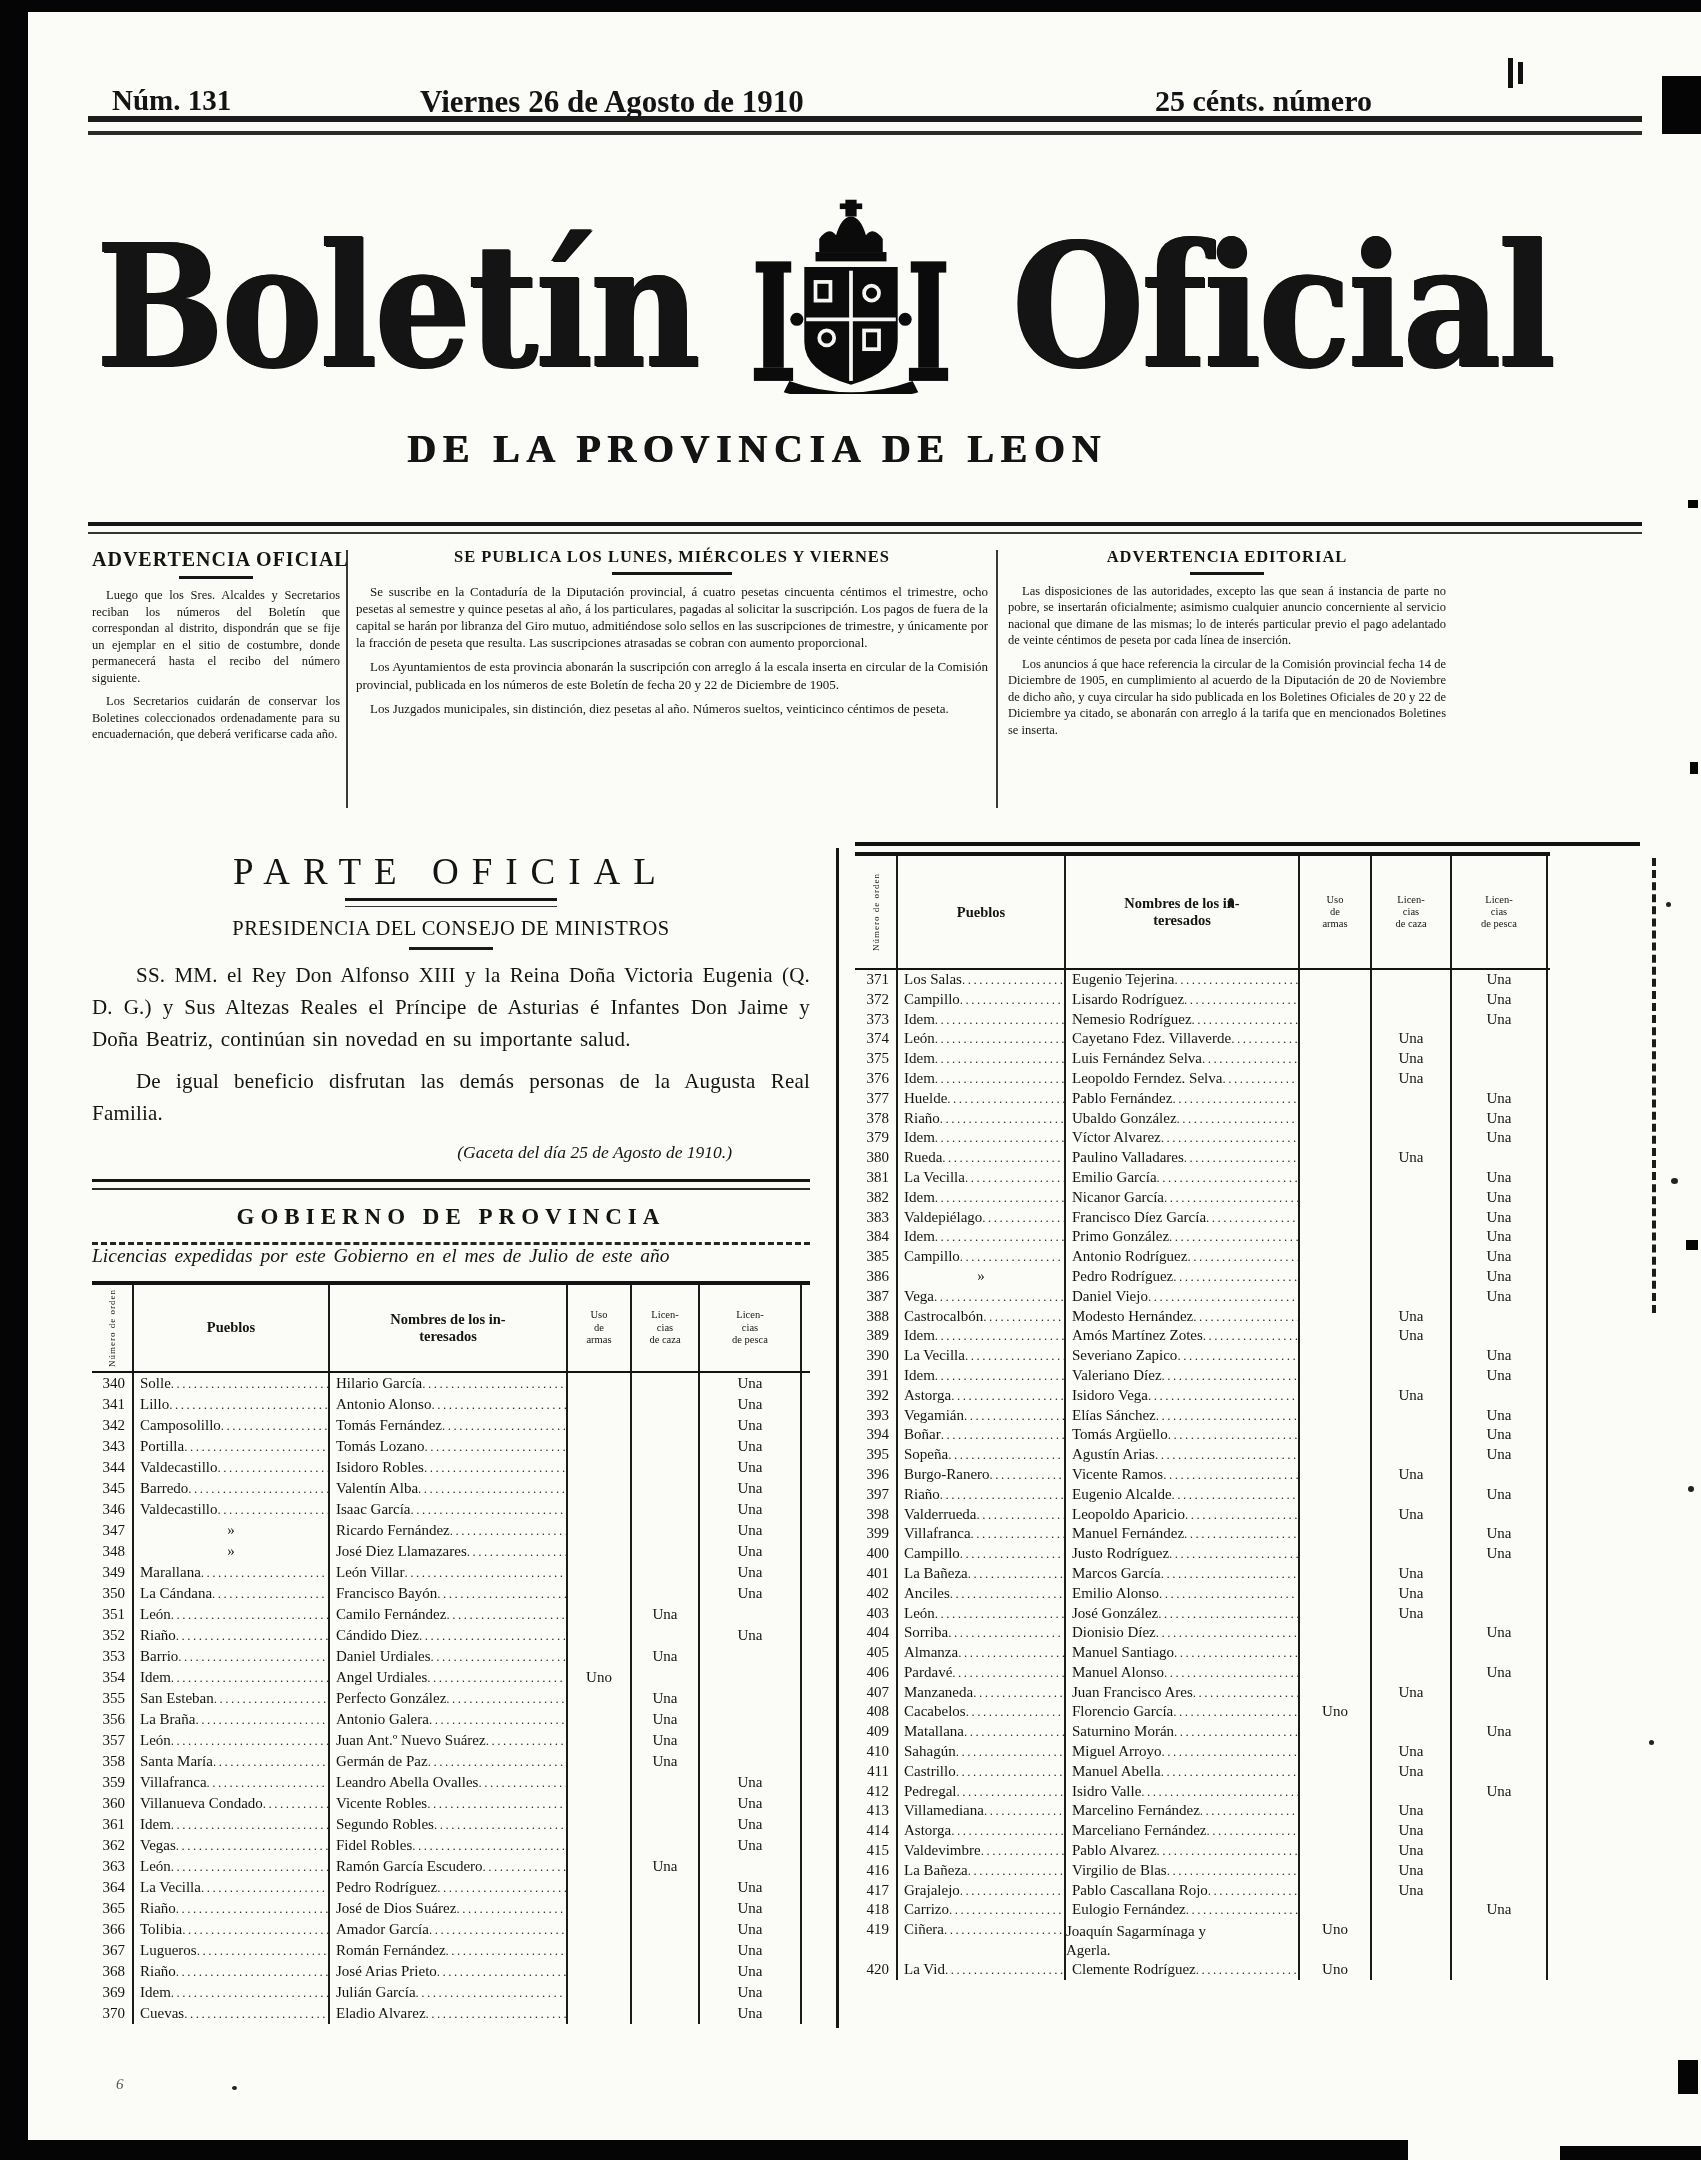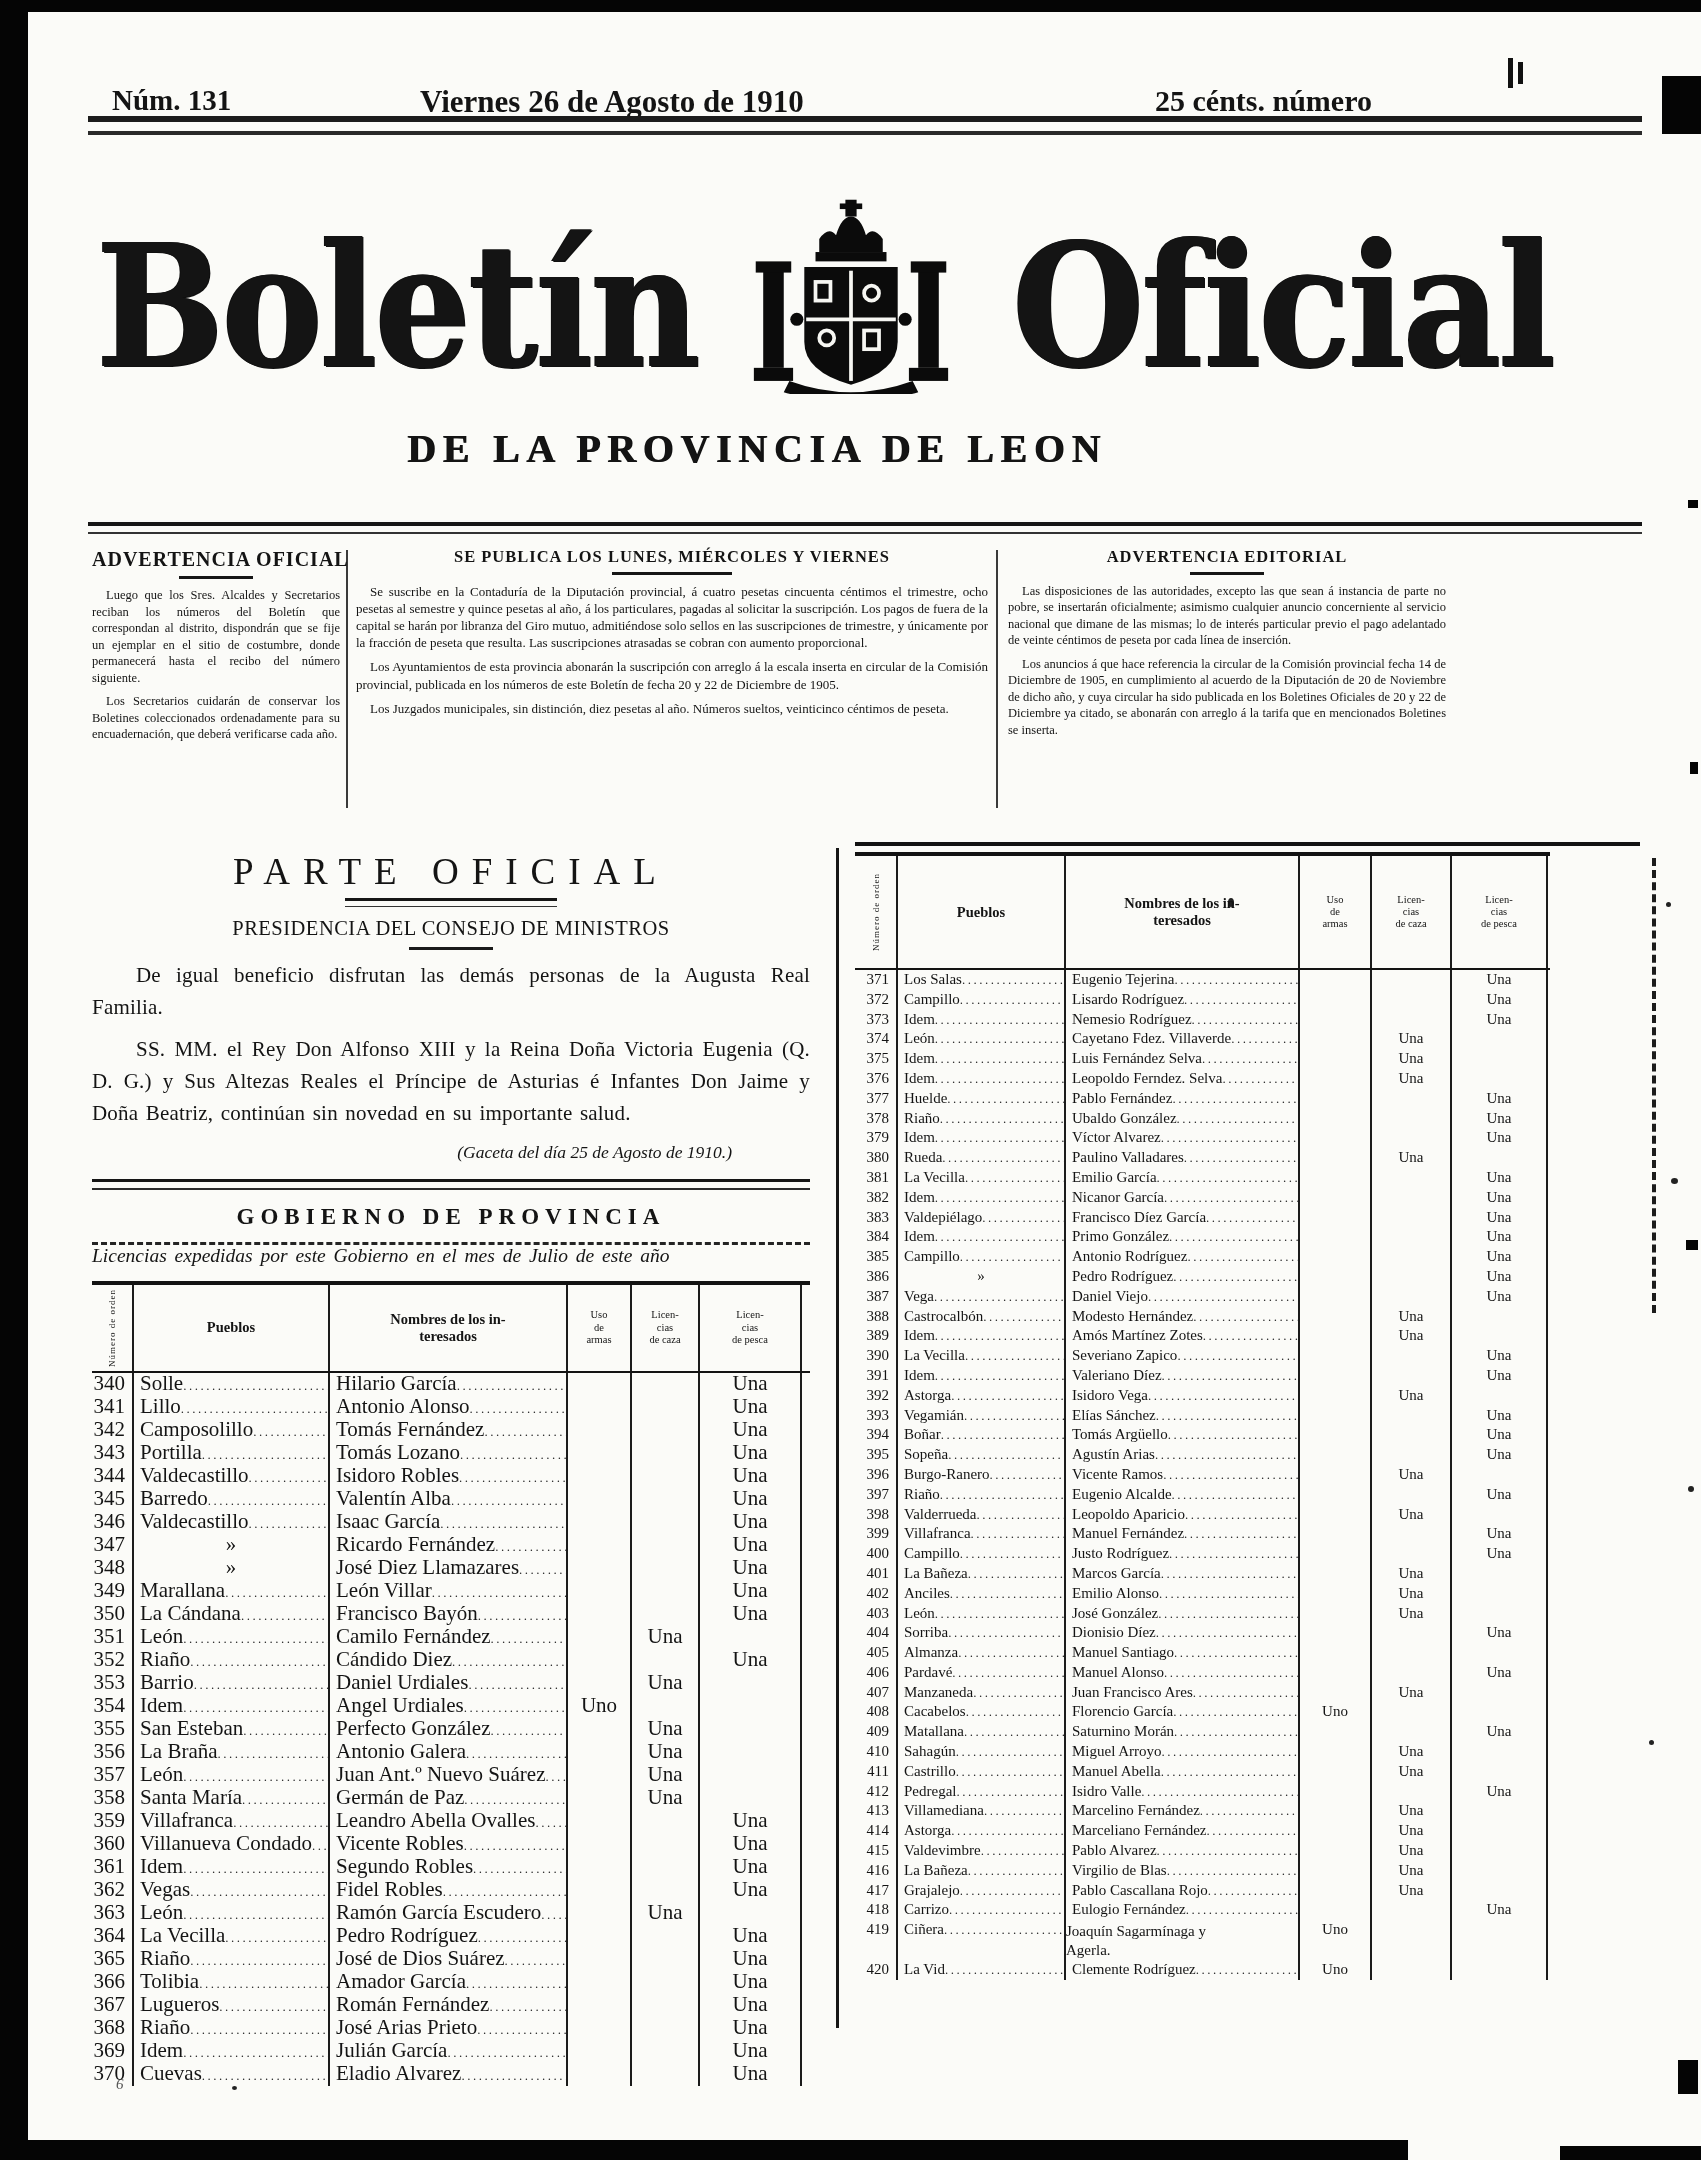--- a/index.html
+++ b/index.html
@@ -49,21 +49,21 @@
   .thead>div{border-right:2px solid #1b1b1b;display:flex;align-items:center;justify-content:center;
              text-align:center;white-space:pre-line;padding:4px 1px;}
   .thead>div:last-child{border-right:2px solid #1b1b1b;}
   .h-pueblos,.h-nombres{font-weight:bold;font-size:14.5px;}
   .h-small{font-size:10.5px;line-height:1.15;}
   .h-num span{transform:rotate(-90deg);font-size:9px;white-space:nowrap;letter-spacing:1px;}
   .tgrid-l{grid-template-columns:42px 196px 238px 64px 68px 102px;}
   .tgrid-r{grid-template-columns:43px 168px 234px 72px 80px 96px;}
   .trow{display:grid;}
   .trow>div{border-right:2px solid #1b1b1b;overflow:hidden;}
-  .tbl-left .trow{min-height:20px;line-height:20px;font-size:21px;}
+  .tbl-left .trow{min-height:20px;line-height:20px;font-size:15px;}
   .tbl-right .trow{min-height:19.8px;line-height:19.8px;font-size:15px;}
   .c-num{text-align:right;padding-right:7px;}
   .c-leader{display:flex;padding-left:6px;white-space:nowrap;}
   .c-leader .dots{flex:1;overflow:hidden;color:#2c2c2c;}
   .c-leader .dots::after{content:"................................................................";letter-spacing:2.5px;font-size:13px;}
   .c-quote{text-align:center;}
   .c-val{text-align:center;}
   .c-wrap{white-space:pre-line;line-height:1.25;padding-top:2px;}
   #tbl-right-wrap{position:absolute;left:855px;top:846px;width:695px;}
   .r-toprule{position:absolute;left:855px;top:842px;width:785px;height:4px;background:#121212;}
@@ -159,22 +159,22 @@
   </div>
 
   <div id="col-divider"></div>
   <div class="r-toprule"></div>
 
   <div id="leftcol">
     <h1 id="parte-title">PARTE OFICIAL</h1>
     <div class="title-rule"></div>
     <h2 id="presidencia">PRESIDENCIA DEL CONSEJO DE MINISTROS</h2>
     <div class="sub-rule"></div>
+    <p class="body-par">SS. MM. el Rey Don Alfonso XIII y la Reina Doña Victoria Eugenia (Q. D. G.) y Sus Altezas Reales el Príncipe de Asturias é Infantes Don Jaime y Doña Beatriz, continúan sin novedad en su importante salud.</p>
     <p class="body-par">De igual beneficio disfrutan las demás personas de la Augusta Real Familia.</p>
-    <p class="body-par">SS. MM. el Rey Don Alfonso XIII y la Reina Doña Victoria Eugenia (Q. D. G.) y Sus Altezas Reales el Príncipe de Asturias é Infantes Don Jaime y Doña Beatriz, continúan sin novedad en su importante salud.</p>
     <div id="gaceta">(Gaceta del día 25 de Agosto de 1910.)</div>
     <div class="heavy-rule"></div>
     <h2 id="gob-title">GOBIERNO DE PROVINCIA</h2>
     <div class="dash-rule"></div>
     <p id="lic-intro">Licencias expedidas por este Gobierno en el mes de Julio de este año</p>
 
     <div class="tbl tbl-left">
       <div class="thead tgrid-l" style="height:86px;">
         <div class="h-num"><span>Número de orden</span></div>
         <div class="h-pueblos">Pueblos</div>

